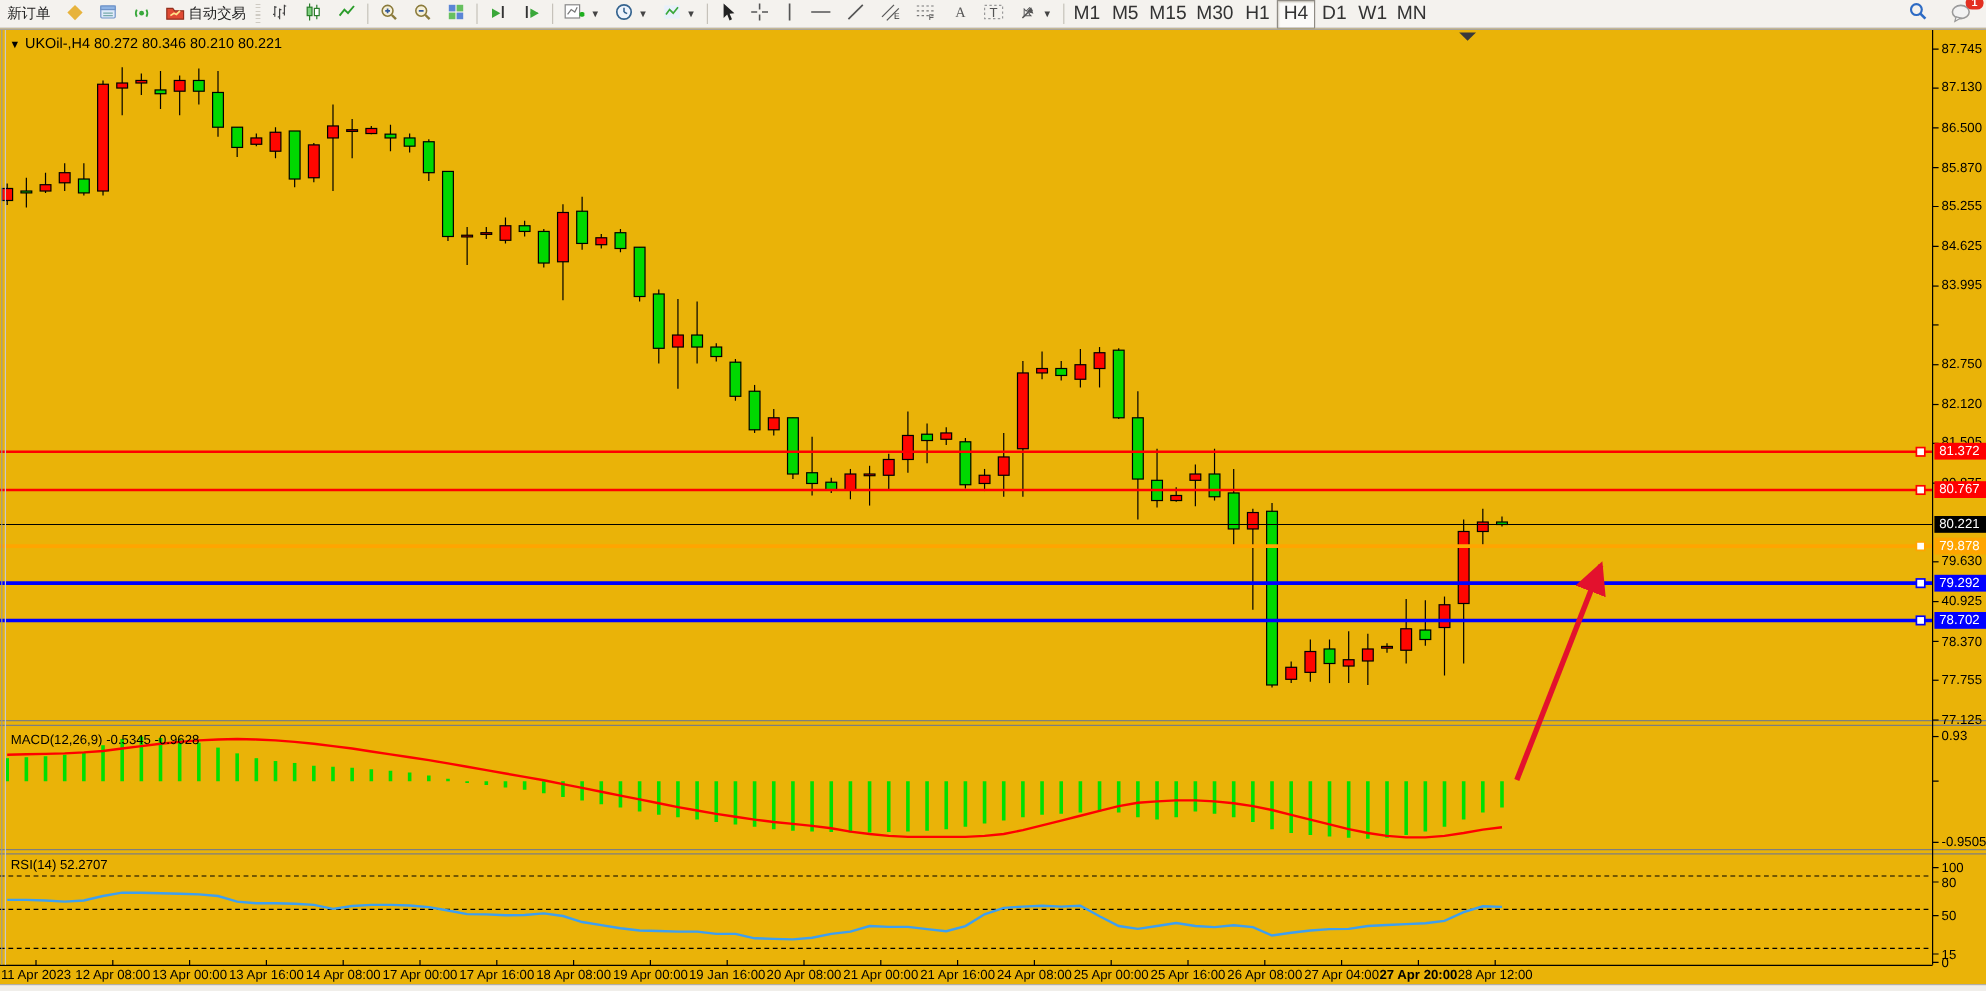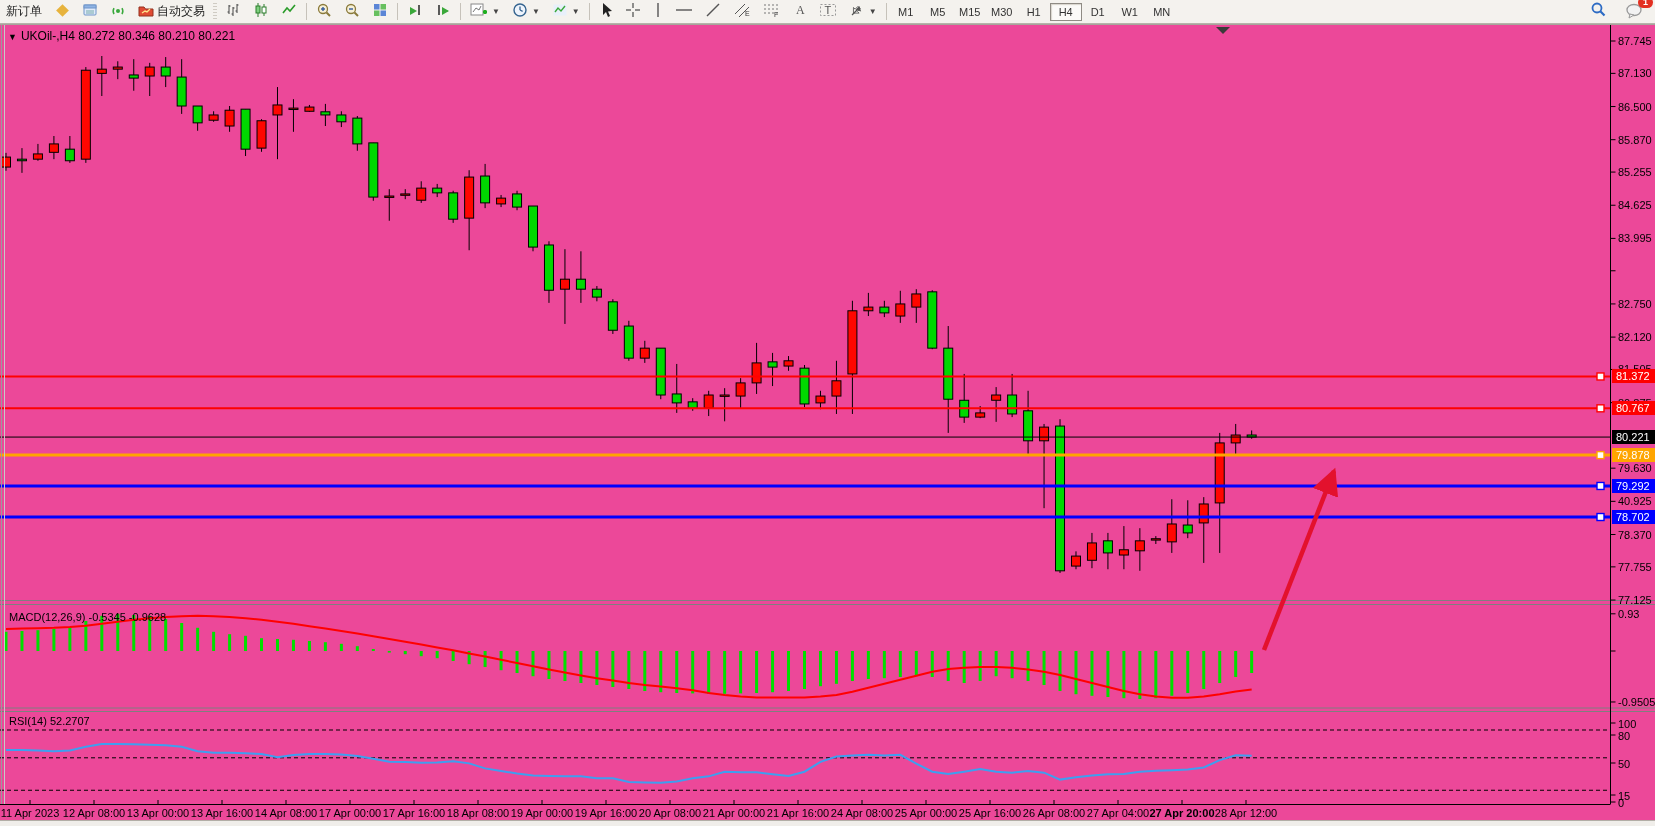--- a/index.html
+++ b/index.html
@@ -4,27 +4,27 @@
 <style>
   html,body{margin:0;padding:0;background:#fff;font-family:"Liberation Sans",sans-serif;}
   .app{position:relative;width:1655px;height:826px;overflow:hidden;background:#fff;}
   
   .toolbar{position:absolute;left:0;top:0;width:1655px;height:23px;background:#f4f2ee;
            border-bottom:1px solid #b6b2aa;display:flex;align-items:center;font-size:12px;color:#222;}
   .tbtn{display:flex;align-items:center;gap:3px;height:20px;padding:0 4px;margin:0 1px;border:1px solid transparent;cursor:default;}
   .tsep{width:1px;height:17px;background:#c6c2ba;margin:0 3px;}
   .grip{width:4px;height:17px;margin:0 2px;background:repeating-linear-gradient(to bottom,#cfcbc3 0 1px,transparent 1px 3px);}
   .caret{font-size:8px;color:#444;margin-left:1px;}
-  .tf{min-width:24px;text-align:center;font-size:11px;color:#333;padding:2px 3px;border:1px solid transparent;}
+  .tf{min-width:24px;text-align:center;font-size:16px;color:#333;padding:2px 3px;border:1px solid transparent;}
   .tf.active{background:#fbfaf8;border:1px solid #8f8b84;box-shadow:inset 1px 1px 1px #d8d4cc;}
   .toolbar-right{margin-left:auto;display:flex;align-items:center;margin-right:6px;gap:6px;}
   .badge{position:absolute;top:-5px;right:-6px;background:#e33022;color:#fff;border-radius:8px;
          font-size:9px;line-height:11px;min-width:11px;text-align:center;padding:0 2px;font-weight:bold;}
   
-  .chart-window{position:absolute;left:0;top:24px;width:1655px;height:796px;background:#ec4899;border-top:1px solid #a8a49c;}
+  .chart-window{position:absolute;left:0;top:24px;width:1655px;height:796px;background:#eab308;border-top:1px solid #a8a49c;}
   #plot{position:absolute;left:0;top:0;}
   .chart-title{position:absolute;left:8px;top:4px;font-size:12px;color:#000;white-space:nowrap;}
   .chart-title .tri{font-size:9px;margin-right:4px;}
   .pane-label{position:absolute;left:9px;font-size:11px;color:#000;white-space:nowrap;}
   .axis-label{position:absolute;left:1618px;font-size:11px;color:#000;white-space:nowrap;}
   .line-label{position:absolute;left:1612px;font-size:11px;color:#fff;padding:1px 3px 1px 4px;min-width:38px;}
   .time-label{position:absolute;font-size:11px;color:#000;transform:translateX(-50%);white-space:nowrap;}
   .statusbar{position:absolute;left:0;top:820px;width:1655px;height:6px;background:#f0eeea;border-top:1px solid #b2aea6;}
 </style>
 </head>
@@ -673,21 +673,21 @@
         <div class="line-label" style="left: 1612px; top: 485.024px; background: rgb(0, 0, 255);">78.702</div>
         <div class="time-label" style="left: 30px; top: 782px;">11 Apr 2023</div>
         <div class="time-label" style="left: 94px; top: 782px;">12 Apr 08:00</div>
         <div class="time-label" style="left: 158px; top: 782px;">13 Apr 00:00</div>
         <div class="time-label" style="left: 222px; top: 782px;">13 Apr 16:00</div>
         <div class="time-label" style="left: 286px; top: 782px;">14 Apr 08:00</div>
         <div class="time-label" style="left: 350px; top: 782px;">17 Apr 00:00</div>
         <div class="time-label" style="left: 414px; top: 782px;">17 Apr 16:00</div>
         <div class="time-label" style="left: 478px; top: 782px;">18 Apr 08:00</div>
         <div class="time-label" style="left: 542px; top: 782px;">19 Apr 00:00</div>
-        <div class="time-label" style="left: 606px; top: 782px;">19 Apr 16:00</div>
+        <div class="time-label" style="left: 606px; top: 782px;">19 Jan 16:00</div>
         <div class="time-label" style="left: 670px; top: 782px;">20 Apr 08:00</div>
         <div class="time-label" style="left: 734px; top: 782px;">21 Apr 00:00</div>
         <div class="time-label" style="left: 798px; top: 782px;">21 Apr 16:00</div>
         <div class="time-label" style="left: 862px; top: 782px;">24 Apr 08:00</div>
         <div class="time-label" style="left: 926px; top: 782px;">25 Apr 00:00</div>
         <div class="time-label" style="left: 990px; top: 782px;">25 Apr 16:00</div>
         <div class="time-label" style="left: 1054px; top: 782px;">26 Apr 08:00</div>
         <div class="time-label" style="left: 1118px; top: 782px;">27 Apr 04:00</div>
         <div class="time-label" style="left: 1182px; top: 782px; font-weight: bold;">27 Apr 20:00</div>
         <div class="time-label" style="left: 1246px; top: 782px;">28 Apr 12:00</div>

